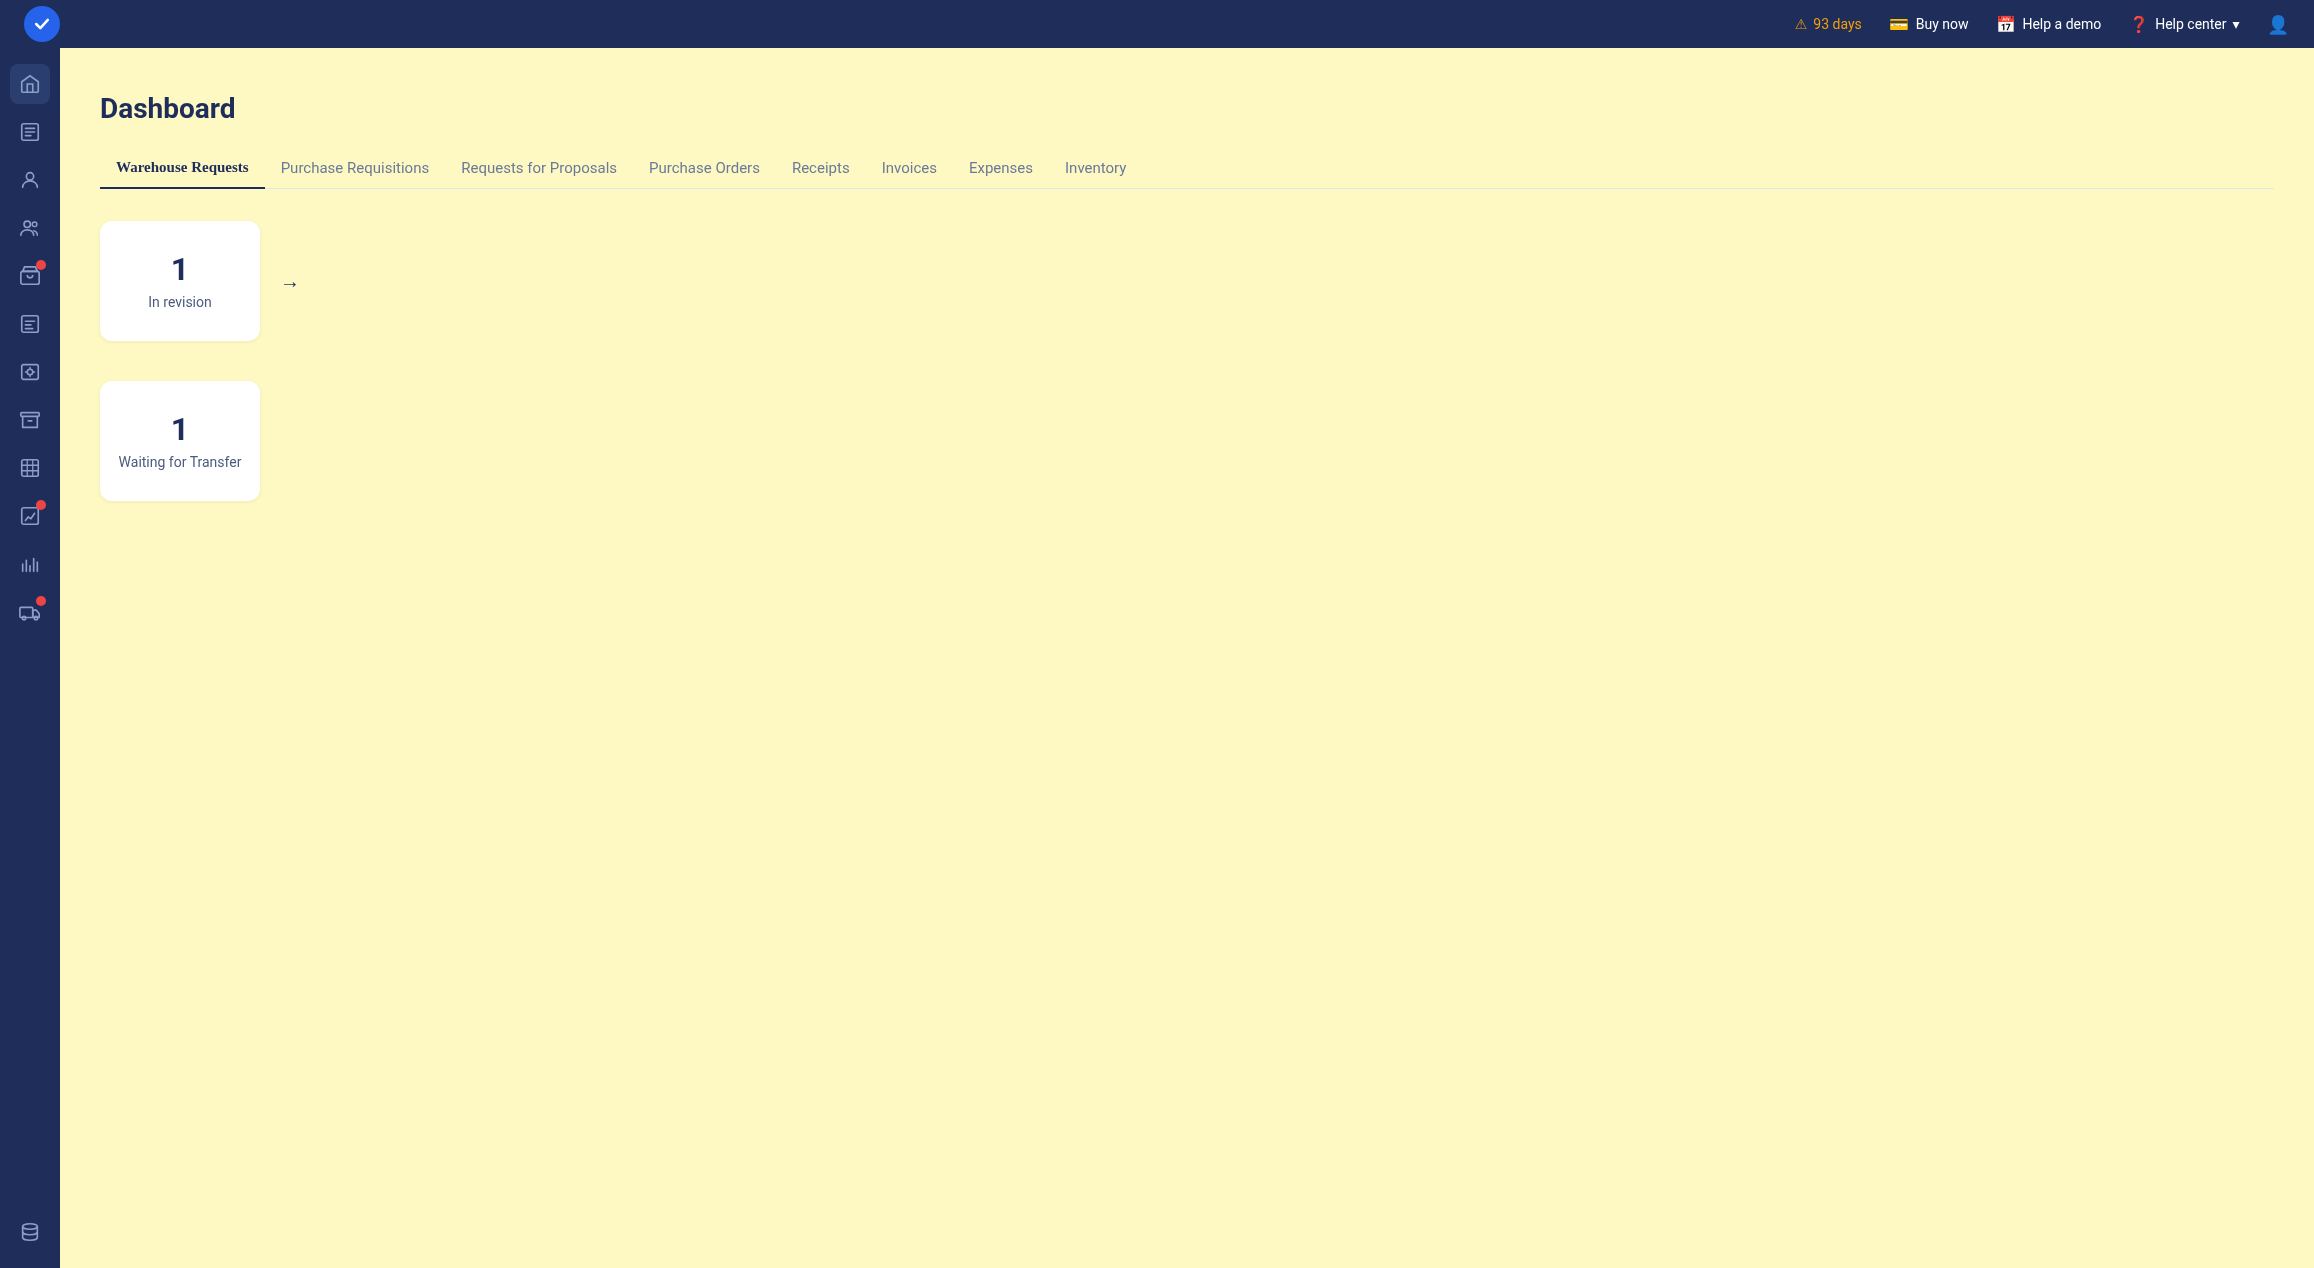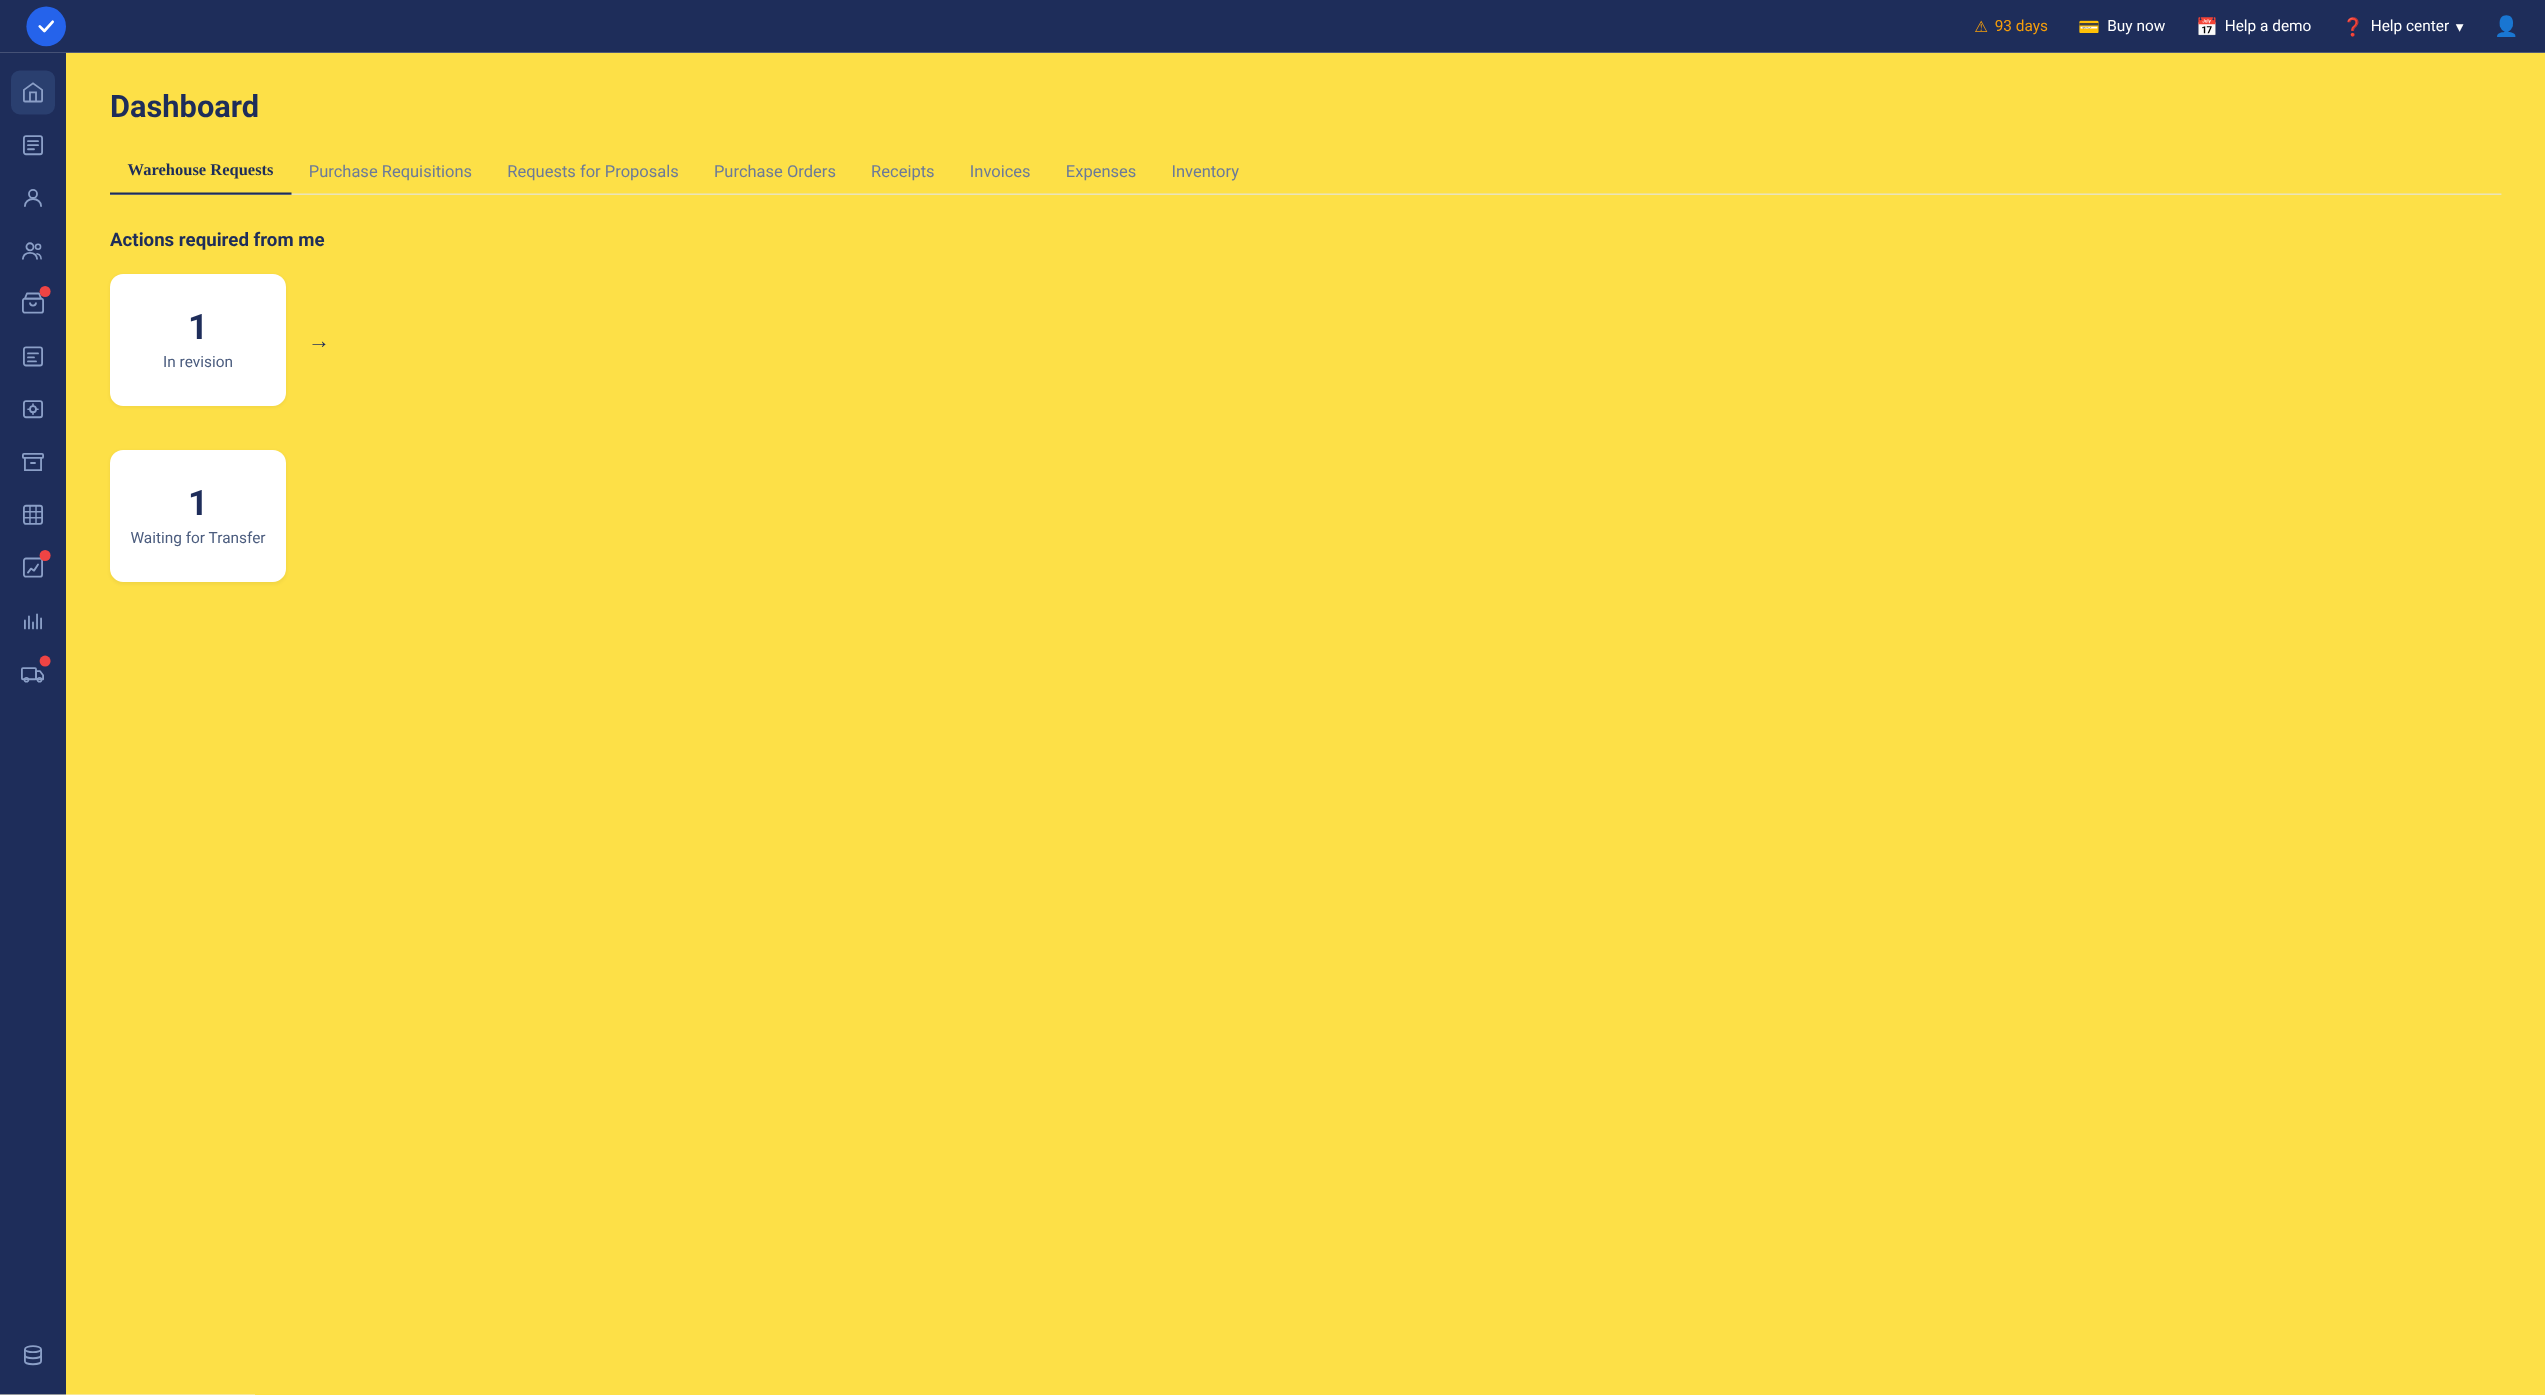--- a/index.html
+++ b/index.html
@@ -83,23 +83,23 @@
       width: 10px;
       height: 10px;
       background: #ef4444;
       border-radius: 50%;
     }
     .sidebar-spacer { flex: 1; }
 
     
     .content {
       flex: 1;
-      background: #fde047;
+      background: #fef9c3;
       overflow-y: auto;
-      padding: 32px 40px;
+      padding: 44px 40px;
     }
 
     
     .page-title {
       font-size: 28px;
       font-weight: 700;
       color: #1e2d5a;
       margin-bottom: 24px;
     }
 
@@ -310,21 +310,20 @@
       <div class="tab active">Warehouse Requests</div>
       <div class="tab">Purchase Requisitions</div>
       <div class="tab">Requests for Proposals</div>
       <div class="tab">Purchase Orders</div>
       <div class="tab">Receipts</div>
       <div class="tab">Invoices</div>
       <div class="tab">Expenses</div>
       <div class="tab">Inventory</div>
     </div>
 
-    <div class="section-title">Actions required from me</div>
     <div style="display:flex; align-items:center; gap:12px; margin-bottom:40px;">
       <div class="cards-row" style="margin-bottom:0;">
         <div class="card">
           <div class="card-number">1</div>
           <div class="card-label">In revision</div>
         </div>
       </div>
       <div class="arrow-area">→</div>
     </div>
 

